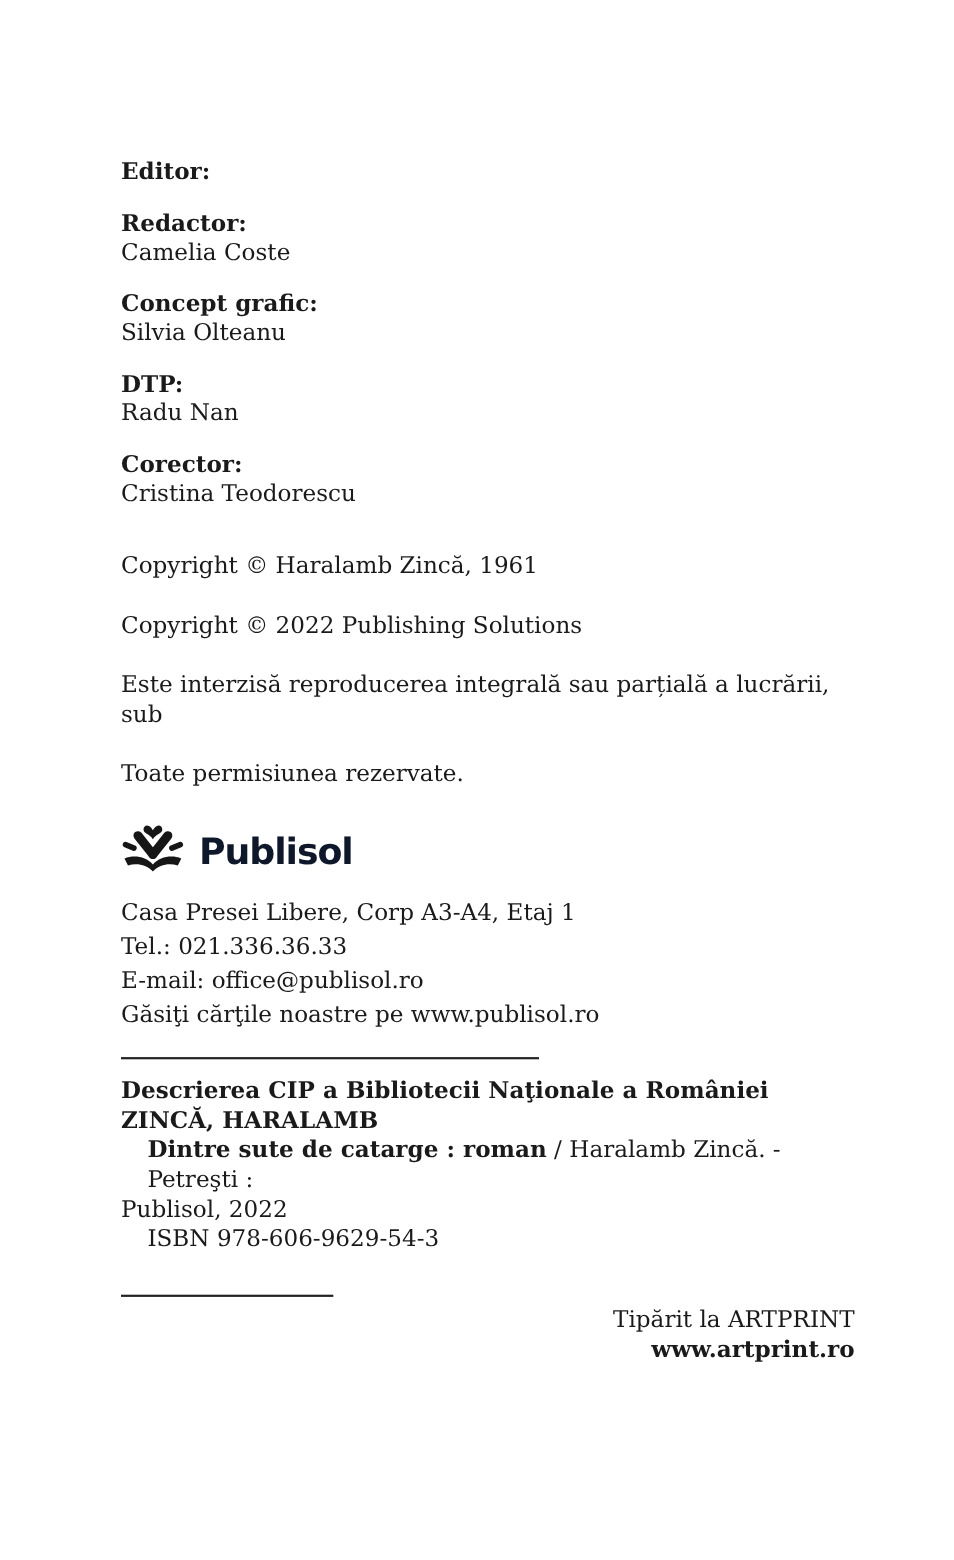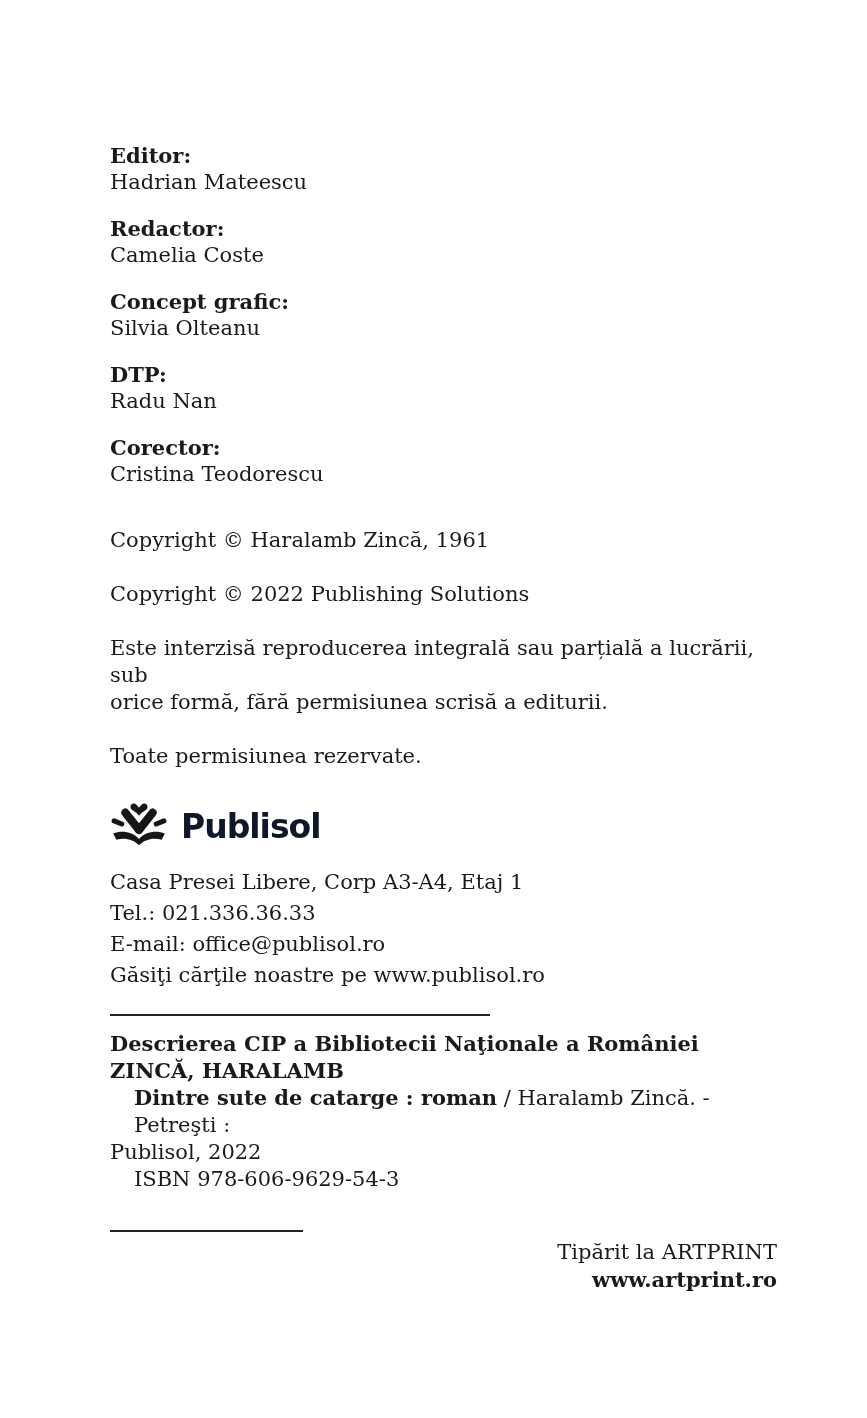--- a/index.html
+++ b/index.html
@@ -94,21 +94,20 @@
   }
 </style>
 </head>
 <body>
 
 <div class="page">
 
   <section>
     <div class="credit">
       <div class="bold">Editor:</div>
-      <div>Hadrian Mateescu</div>
     </div>
     <div class="credit">
       <div class="bold">Redactor:</div>
       <div>Camelia Coste</div>
     </div>
     <div class="credit">
       <div class="bold">Concept grafic:</div>
       <div>Silvia Olteanu</div>
     </div>
     <div class="credit">
@@ -118,21 +117,21 @@
     <div class="credit">
       <div class="bold">Corector:</div>
       <div>Cristina Teodorescu</div>
     </div>
   </section>
 
   <section class="copyright">
     <p>Copyright © Haralamb Zincă, 1961</p>
     <p>Copyright © 2022 Publishing Solutions</p>
     <p><span>Este interzisă reproducerea integrală sau parțială a lucrării, sub</span><br>
-    <span>orice formă, fără permisiunea scrisă a editurii.</span></p>
+    </p>
     <p>Toate permisiunea rezervate.</p>
   </section>
 
   <div class="logo">
     <svg viewBox="0 0 64 56" aria-hidden="true">
       <g fill="#161616" stroke="none">
         <path d="M32 19 C28.5 13.5 23 13.8 22.6 9.6 C22.3 6.3 25.4 4.4 28 5.9 C29.7 6.9 31 8.4 32 10.1 C33 8.4 34.3 6.9 36 5.9 C38.6 4.4 41.7 6.3 41.4 9.6 C41 13.8 35.5 13.5 32 19 Z"></path>
       </g>
       <g stroke="#161616" fill="none">
         <path d="M17 15.5 L32 34.5" stroke-width="9" stroke-linecap="round"></path>

